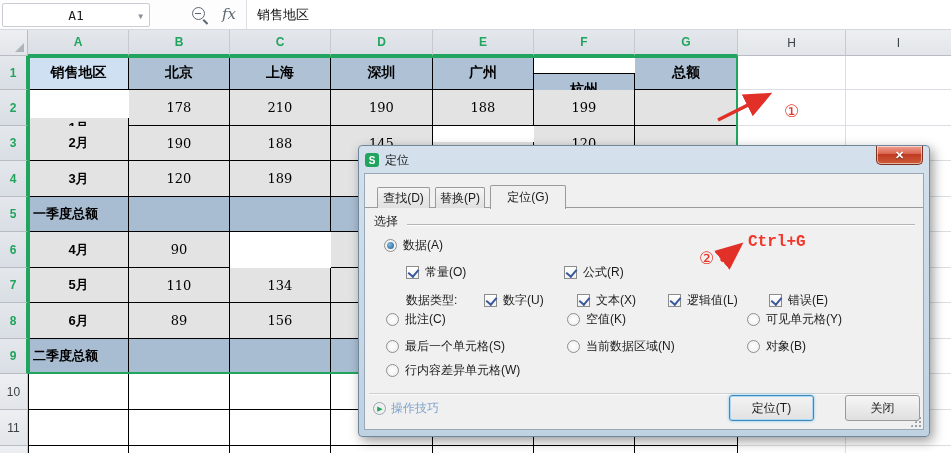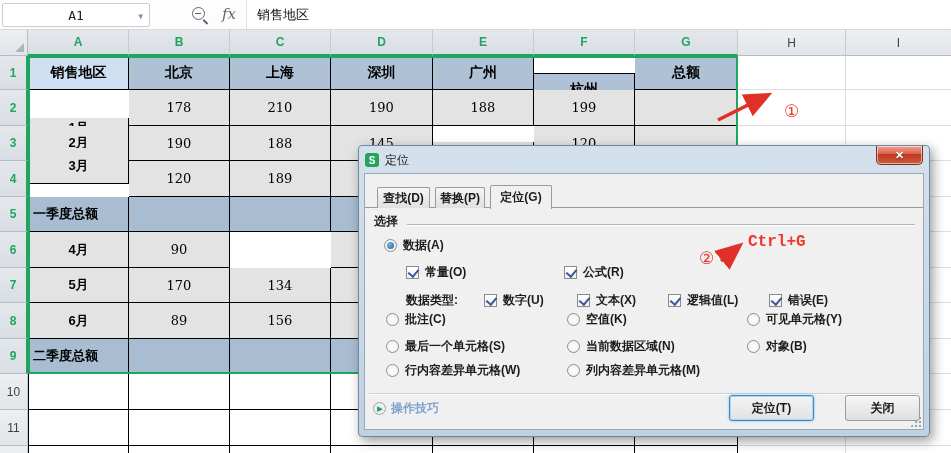--- a/index.html
+++ b/index.html
@@ -56,21 +56,21 @@
   #dlg-title { position:absolute; left:6px; top:5px; height:18px; display:flex; align-items:center; gap:6px;
                font-size:12px; color:#1b1b1b; }
   #dlg-logo { width:14px; height:14px; background:#21a45d; border-radius:3px; color:#fff; font-size:10px;
               font-weight:bold; display:flex; align-items:center; justify-content:center; }
   #dlg-close { position:absolute; right:6px; top:0px; width:47px; height:19px;
                background:linear-gradient(#f0a092,#d9624d 45%,#c03a22 46%,#cc5b38); border:1px solid #7c3022;
                border-top:none; border-radius:0 0 5px 5px; color:#fff; display:flex; align-items:center;
                justify-content:center; font-size:11px; font-weight:bold;
                text-shadow:0 1px 1px rgba(0,0,0,.5); box-shadow:inset 0 0 0 1px rgba(255,255,255,.55); cursor:pointer;}
   #dlg-client { position:absolute; left:5px; right:5px; top:27px; bottom:6px; background:#f0f0f0;
-                border:1px solid #98a8b6;font-weight:bold; }
+                border:1px solid #98a8b6; }
   .tab { position:absolute; top:13px; height:21px; display:flex; align-items:center; justify-content:center;
          font-size:12px; color:#1b1b1b; background:linear-gradient(#f5f5f5,#e0e0e0);
          border:1px solid #9a9a9a; border-bottom:none; border-radius:2px 2px 0 0; cursor:pointer; }
   .tab.active { top:11px; height:24px; background:#f0f0f0; z-index:2; }
   #tabline { position:absolute; left:0; right:0; top:33px; border-top:1px solid #9a9a9a; }
   #grouplab { position:absolute; left:9px; top:39px; font-size:12px; color:#1b1b1b; }
   #groupline { position:absolute; left:42px; right:8px; top:50px; border-top:1px solid #b5b5b5;
                border-bottom:1px solid #fdfdfd; }
   .opt { position:absolute; display:flex; align-items:center; gap:6px; font-size:12px; color:#1b1b1b;
          height:16px; cursor:default; }
@@ -157,21 +157,21 @@
       <div class="cell bl lab" style="left: 28px; top: 96px; width: 101px; height: 35px;">2月</div>
       <div class="cell val" style="left: 129px; top: 96px; width: 101px; height: 35px;">190</div>
       <div class="cell val" style="left: 230px; top: 96px; width: 101px; height: 35px;">188</div>
       <div class="cell val" style="left: 331px; top: 96px; width: 102px; height: 35px;">145</div>
       <div class="cell val" style="left: 433px; top: 112px; width: 101px; height: 35px; font-family: Liberation Serif, serif;">176</div>
       <div class="cell val" style="left: 534px; top: 96px; width: 101px; height: 35px;">120</div>
       <div class="cell val" style="left: 635px; top: 96px; width: 103px; height: 35px;"></div>
       <div class="cell plain" style="left: 738px; top: 96px; width: 108px; height: 35px;"></div>
       <div class="cell plain" style="left: 846px; top: 96px; width: 106px; height: 35px;"></div>
       <div class="rowh sel" style="left: 0px; top: 131px; width: 28px; height: 36px;">4</div>
-      <div class="cell bl lab" style="left: 28px; top: 118px; width: 101px; height: 36px;">3月</div>
+      <div class="cell bl lab" style="left: 28px; top: 131px; width: 101px; height: 36px;">3月</div>
       <div class="cell val" style="left: 129px; top: 131px; width: 101px; height: 36px;">120</div>
       <div class="cell val" style="left: 230px; top: 131px; width: 101px; height: 36px;">189</div>
       <div class="cell val" style="left: 331px; top: 131px; width: 102px; height: 36px;"></div>
       <div class="cell val" style="left: 433px; top: 131px; width: 101px; height: 36px;"></div>
       <div class="cell val" style="left: 534px; top: 131px; width: 101px; height: 36px;"></div>
       <div class="cell val" style="left: 635px; top: 131px; width: 103px; height: 36px;"></div>
       <div class="cell plain" style="left: 738px; top: 131px; width: 108px; height: 36px;"></div>
       <div class="cell plain" style="left: 846px; top: 131px; width: 106px; height: 36px;"></div>
       <div class="rowh sel" style="left: 0px; top: 167px; width: 28px; height: 35px;">5</div>
       <div class="cell bl sum" style="left: 28px; top: 167px; width: 101px; height: 35px;">一季度总额</div>
@@ -187,21 +187,21 @@
       <div class="cell bl lab" style="left: 28px; top: 202px; width: 101px; height: 36px;">4月</div>
       <div class="cell val" style="left: 129px; top: 202px; width: 101px; height: 36px;">90</div>
       <div class="cell val" style="left: 331px; top: 202px; width: 102px; height: 36px;"></div>
       <div class="cell val" style="left: 433px; top: 202px; width: 101px; height: 36px;"></div>
       <div class="cell val" style="left: 534px; top: 202px; width: 101px; height: 36px;"></div>
       <div class="cell val" style="left: 635px; top: 202px; width: 103px; height: 36px;"></div>
       <div class="cell plain" style="left: 738px; top: 202px; width: 108px; height: 36px;"></div>
       <div class="cell plain" style="left: 846px; top: 202px; width: 106px; height: 36px;"></div>
       <div class="rowh sel" style="left: 0px; top: 238px; width: 28px; height: 35px;">7</div>
       <div class="cell bl lab" style="left: 28px; top: 238px; width: 101px; height: 35px;">5月</div>
-      <div class="cell val" style="left: 129px; top: 238px; width: 101px; height: 35px;">170</div>
+      <div class="cell val" style="left: 129px; top: 238px; width: 101px; height: 35px;">110</div>
       <div class="cell val" style="left: 230px; top: 238px; width: 101px; height: 35px;">134</div>
       <div class="cell val" style="left: 331px; top: 238px; width: 102px; height: 35px;"></div>
       <div class="cell val" style="left: 433px; top: 238px; width: 101px; height: 35px;"></div>
       <div class="cell val" style="left: 534px; top: 238px; width: 101px; height: 35px;"></div>
       <div class="cell val" style="left: 635px; top: 238px; width: 103px; height: 35px;"></div>
       <div class="cell plain" style="left: 738px; top: 238px; width: 108px; height: 35px;"></div>
       <div class="cell plain" style="left: 846px; top: 238px; width: 106px; height: 35px;"></div>
       <div class="rowh sel" style="left: 0px; top: 273px; width: 28px; height: 36px;">8</div>
       <div class="cell bl lab" style="left: 28px; top: 273px; width: 101px; height: 36px;">6月</div>
       <div class="cell val" style="left: 129px; top: 273px; width: 101px; height: 36px;">89</div>
@@ -264,21 +264,21 @@
       <span>✕</span>
     </div>
     <div id="dlg-client">
       <div id="tabline"></div>
       <div class="tab" style="left:12px;width:53px;">
         <span>查找(D)</span>
         </div>
       <div class="tab" style="left:70px;width:50px;">
         <span>替换(P)</span>
         </div>
-      <div class="tab active" style="left:125px;width:62px;justify-content:center;">
+      <div class="tab active" style="left:125px;width:76px;justify-content:center;">
         <span>定位(G)</span>
         </div>
 
       <div id="grouplab">选择</div>
       <div id="groupline"></div>
 
       <div class="opt" style="left:19px;top:63px;">
         <span class="rb sel"></span>
         <span>数据(A)</span>
       </div>
@@ -330,24 +330,20 @@
         <span class="rb"></span>
         <span>当前数据区域(N)</span>
       </div>
       <div class="opt" style="left:382px;top:164px;">
         <span class="rb"></span>
         <span>对象(B)</span>
       </div>
       <div class="opt" style="left:21px;top:188px;">
         <span class="rb"></span>
         <span>行内容差异单元格(W)</span>
-      </div>
-      <div class="opt" style="left:202px;top:188px;">
-        <span class="rb"></span>
-        <span>列内容差异单元格(M)</span>
       </div>
 
       <div id="footline"></div>
       <div id="tips">
         <span class="play">▶</span>
         <span>操作技巧</span>
       </div>
       <div class="dbtn" id="btn-ok">
         <span>定位(T)</span>
         </div>

